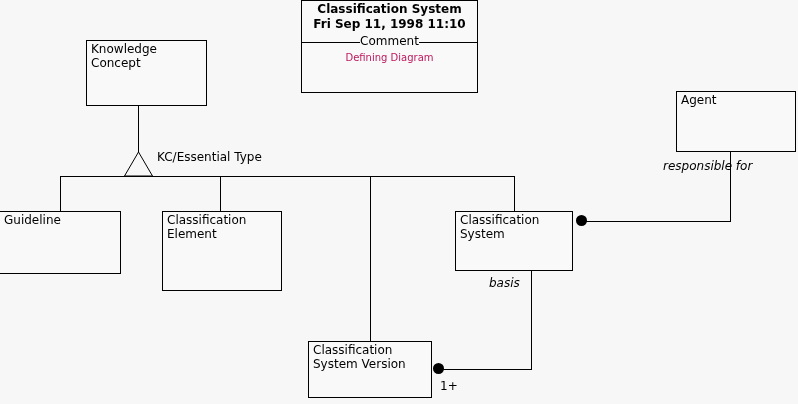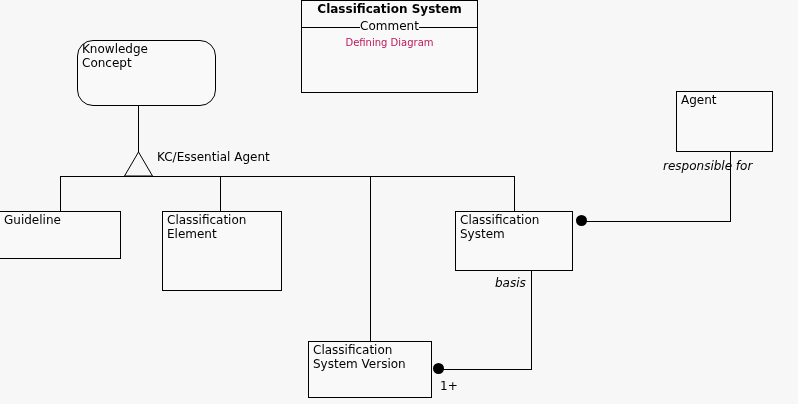--- a/index.html
+++ b/index.html
@@ -105,48 +105,49 @@
   }
   .edge-label.italic { font-style: italic; }
 </style>
 </head>
 <body>
 
 <div id="canvas">
 
   <div id="title-block">
     <span class="title-line">Classification System</span>
+    <span class="title-line">Fri Sep 11, 1998  11:10</span>
     <div class="comment-divider">
       <span class="rule left"></span>
       <span class="ctext">Comment</span>
       <span class="rule right"></span>
     </div>
     <span class="comment-body">Defining Diagram</span>
   </div>
 
-  <div class="box" style="left:77px; top:40px; width:139px; height:66px;border-radius:16px;">
+  <div class="box" style="left:86px; top:40px; width:121px; height:66px;">
     <span class="box-label">Knowledge
 Concept</span>
   </div>
 
-  <div class="box" style="left:-1px; top:211px; width:122px; height:48px;">
+  <div class="box" style="left:-1px; top:211px; width:122px; height:63px;">
     <span class="box-label">Guideline</span>
   </div>
 
   <div class="box" style="left:162px; top:211px; width:120px; height:80px;">
     <span class="box-label">Classification
 Element</span>
   </div>
 
   <div class="box" style="left:455px; top:211px; width:118px; height:60px;">
     <span class="box-label">Classification
 System</span>
   </div>
 
-  <div class="box" style="left:676px; top:91px; width:97px; height:61px;">
+  <div class="box" style="left:676px; top:91px; width:120px; height:61px;">
     <span class="box-label">Agent</span>
   </div>
 
   <div class="box" style="left:308px; top:341px; width:124px; height:57px;">
     <span class="box-label">Classification
 System Version</span>
   </div>
 
   <div class="vline" style="left:138px; top:106px; height:46px;"></div>
 
@@ -157,26 +158,26 @@
   <div class="hline" style="left:60px; top:176px; width:455px;"></div>
 
   <div class="vline" style="left:60px; top:176px; height:36px;"></div>
 
   <div class="vline" style="left:220px; top:176px; height:36px;"></div>
 
   <div class="vline" style="left:370px; top:176px; height:166px;"></div>
 
   <div class="vline" style="left:514px; top:176px; height:36px;"></div>
 
-  <span class="edge-label" style="left:157px; top:150px;">KC/Essential Agent</span>
+  <span class="edge-label" style="left:157px; top:150px;">KC/Essential Type</span>
 
   <div class="vline" style="left:730px; top:152px; height:69px;"></div>
   <div class="hline" style="left:586px; top:221px; width:145px;"></div>
   <div class="dot" style="left:576px; top:215px;"></div>
   <span class="edge-label italic" style="left:663px; top:159px;">responsible for</span>
 
   <div class="vline" style="left:531px; top:271px; height:98px;"></div>
   <div class="hline" style="left:443px; top:369px; width:89px;"></div>
   <div class="dot" style="left:433px; top:363px;"></div>
-  <span class="edge-label italic" style="left:489px; top:276px;margin-left:6px;">basis</span>
+  <span class="edge-label italic" style="left:489px; top:276px;">basis</span>
   <span class="edge-label" style="left:440px; top:379px;">1+</span>
 
 </div>
 
 </body></html>

